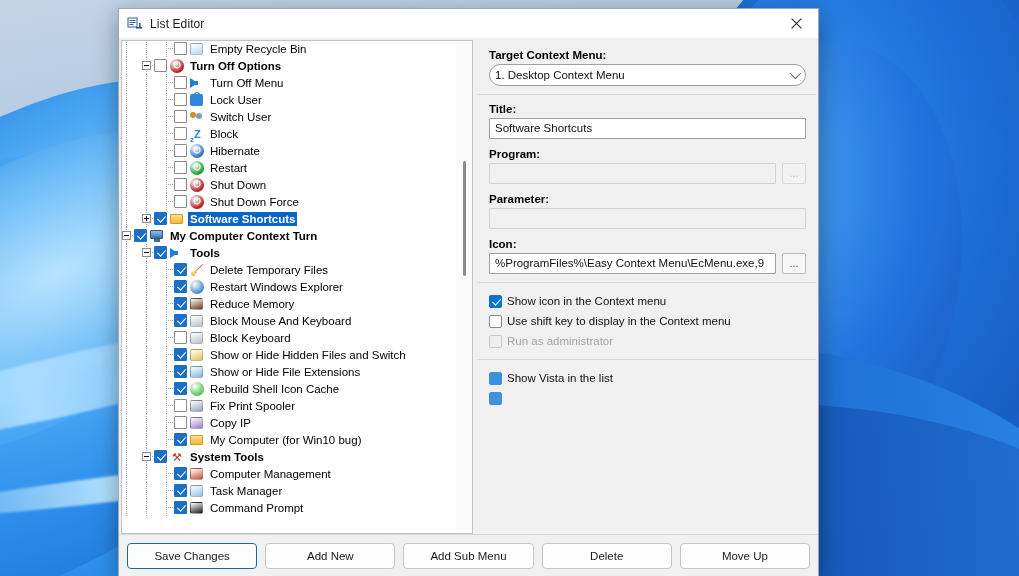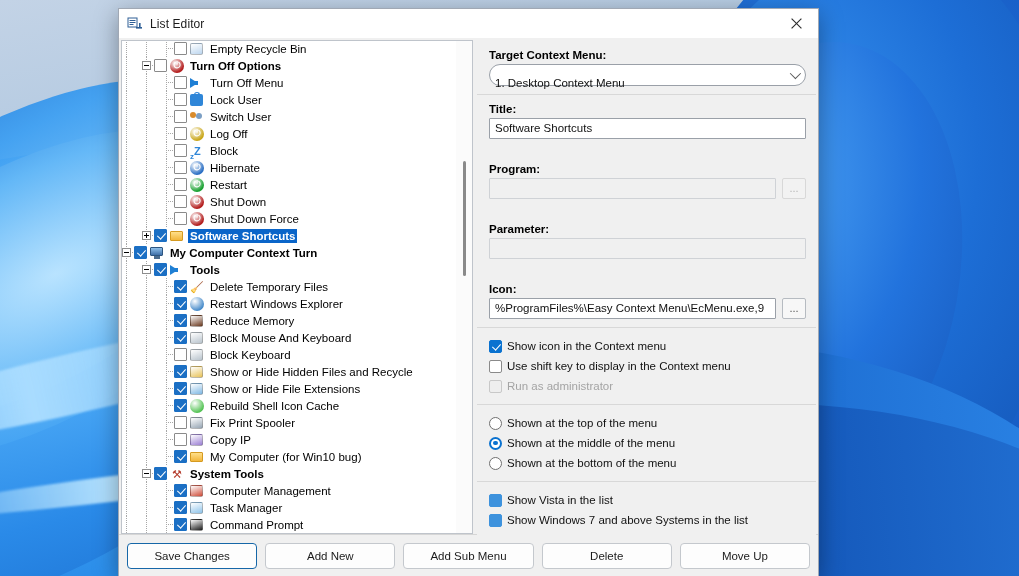--- a/index.html
+++ b/index.html
@@ -271,21 +271,21 @@
     background: #f0f0f0;
     border-top: 1px solid #d8d8d8;
     padding: 8px 10px 8px 12px;
   }
   .grp.first { border-top: none; padding-top: 9px; }
   .flabel {
     font-weight: bold; color: #000;
     font-size: 11.5px;
     margin: 0 0 3px 0;
   }
-  .flabel.sp { margin-top: 24px; }
+  .flabel.sp { margin-top: 9px; }
   .inpt {
     width: 100%; height: 21px;
     border: 1px solid #9aa0a8;
     background: #fff; border-radius: 1px;
     font-size: 11.5px; color: #111;
     padding: 0 5px;
     line-height: 19px;
     font-family: "Liberation Sans", sans-serif;
     display: block;
   }
@@ -302,21 +302,21 @@
     display: flex; align-items: center; justify-content: center;
     line-height: 1;
   }
   .dotbtn.disabled { color: #b6b6b6; border-color: #d8d8d8; background: #f2f2f2; }
   .selwrap { position: relative; }
   .selbox {
     width: 100%; height: 22px;
     border: 1px solid #9aa0a8; background: #fff;
     border-radius: 11px;
     font-size: 11.5px; color: #111;
-    padding: 8px 24px 0 5px;
+    padding: 0 24px 0 5px;
     line-height: 20px;
   }
   .chev {
     position: absolute; right: 8px; top: 7px;
     width: 8px; height: 8px;
     border-right: 1.4px solid #5a5a5a; border-bottom: 1.4px solid #5a5a5a;
     transform: rotate(45deg) translateY(-2px);
   }
 
   .ckrow { display: flex; align-items: center; height: 20px; }
@@ -488,33 +488,20 @@
           </div>
           <div class="row">
             <div class="indent" style="width: 52px;">
               <div class="vline" style="left: 4px;"></div>
               <div class="vline" style="left: 24px;"></div>
               <div class="vline" style="left: 44px;"></div>
               <div class="hline" style="left: 44px; width: 8px;"></div>
             </div>
             <div class="cb"></div>
             <div class="ico">
-              <span class="ic-pow" style="background:radial-gradient(circle at 35% 30%, #ffffff55, #c9a618 70%);"></span>
-            </div>
-            <div class="lbl">Log Off</div>
-          </div>
-          <div class="row">
-            <div class="indent" style="width: 52px;">
-              <div class="vline" style="left: 4px;"></div>
-              <div class="vline" style="left: 24px;"></div>
-              <div class="vline" style="left: 44px;"></div>
-              <div class="hline" style="left: 44px; width: 8px;"></div>
-            </div>
-            <div class="cb"></div>
-            <div class="ico">
               <span style="position:absolute;left:1px;top:6px;color:#2f86d8;font-size:8px;font-weight:bold;">z</span>
               <span style="position:absolute;left:5px;top:0px;color:#2f86d8;font-size:11px;font-weight:bold;">Z</span>
             </div>
             <div class="lbl">Block</div>
           </div>
           <div class="row">
             <div class="indent" style="width: 52px;">
               <div class="vline" style="left: 4px;"></div>
               <div class="vline" style="left: 24px;"></div>
               <div class="vline" style="left: 44px;"></div>
@@ -671,21 +658,21 @@
             <div class="indent" style="width: 52px;">
               <div class="vline" style="left: 4px;"></div>
               <div class="vline" style="left: 24px;"></div>
               <div class="vline" style="left: 44px;"></div>
               <div class="hline" style="left: 44px; width: 8px;"></div>
             </div>
             <div class="cb on"></div>
             <div class="ico">
               <span class="ic-sq" style="background:linear-gradient(160deg, #ffffffaa, #e8c35a);border:1px solid rgba(0,0,0,.25);"></span>
             </div>
-            <div class="lbl">Show or Hide Hidden Files and Recycle</div>
+            <div class="lbl">Show or Hide Hidden Files and Switch</div>
           </div>
           <div class="row">
             <div class="indent" style="width: 52px;">
               <div class="vline" style="left: 4px;"></div>
               <div class="vline" style="left: 24px;"></div>
               <div class="vline" style="left: 44px;"></div>
               <div class="hline" style="left: 44px; width: 8px;"></div>
             </div>
             <div class="cb on"></div>
             <div class="ico">
@@ -841,46 +828,29 @@
               <span class="ck"></span>
               <span class="cklbl">Use shift key to display in the Context menu</span>
             </div>
             <div class="ckrow dis">
               <span class="ck dis"></span>
               <span class="cklbl">Run as administrator</span>
             </div>
           </div>
       </div>
 
-      <div class="grp">
-        <div id="radios-container">
-            <div class="rdrow">
-              <span class="rd"></span>
-              <span class="rdlbl">Shown at the top of the menu</span>
-            </div>
-            <div class="rdrow">
-              <span class="rd on"></span>
-              <span class="rdlbl">Shown at the middle of the menu</span>
-            </div>
-            <div class="rdrow">
-              <span class="rd"></span>
-              <span class="rdlbl">Shown at the bottom of the menu</span>
-            </div>
-          </div>
-      </div>
 
       <div class="grp">
         <div id="syschecks-container">
             <div class="ckrow">
               <span class="ck soft"></span>
               <span class="cklbl">Show Vista in the list</span>
             </div>
             <div class="ckrow">
               <span class="ck soft"></span>
-              <span class="cklbl">Show Windows 7 and above Systems in the list</span>
             </div>
           </div>
       </div>
 
     </div>
   </div>
 
   <div id="footer">
       <div class="btn focus">Save Changes</div>
       <div class="btn">Add New</div>

